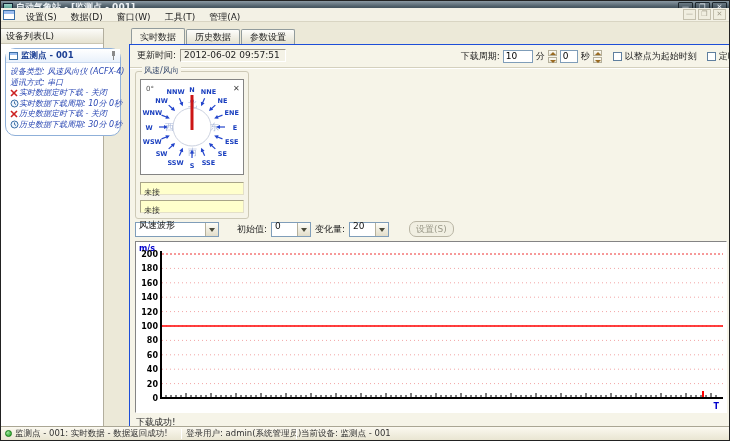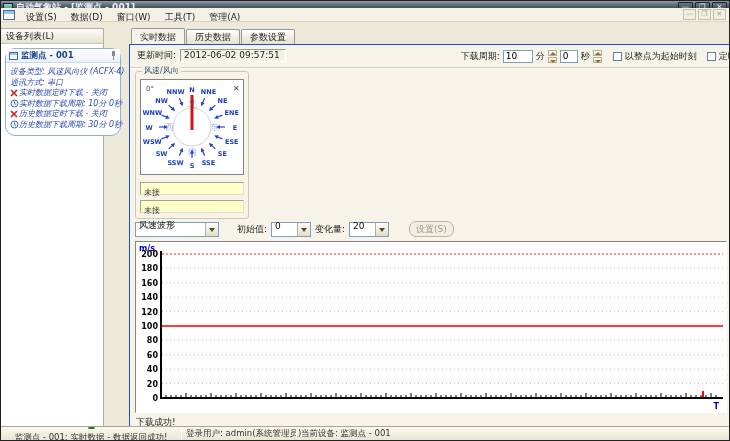--- a/index.html
+++ b/index.html
@@ -446,21 +446,21 @@
             <line x1="567" y1="155" x2="567" y2="149" stroke="#ff0000" stroke-width="2"></line>
             <text x="583" y="167" font-size="8" font-weight="bold" fill="#0000cc" text-anchor="end">T</text>
           </svg>
       </div>
 
       <div class="footer-msg">下载成功!</div>
     </div>
   </div>
 
   <div class="statusbar">
-    <div class="status-seg" style="width:180px;flex-direction:column;">
+    <div class="status-seg" style="width:180px;">
       <span class="green-dot"></span>
       <span>监测点 - 001: 实时数据 - 数据返回成功!</span>
     </div>
     <div class="status-div"></div>
     <div class="status-seg" style="width:114px;">
       <span>登录用户: admin(系统管理员)</span>
     </div>
     <div class="status-div"></div>
     <div class="status-seg">
       <span>当前设备: 监测点 - 001</span>

